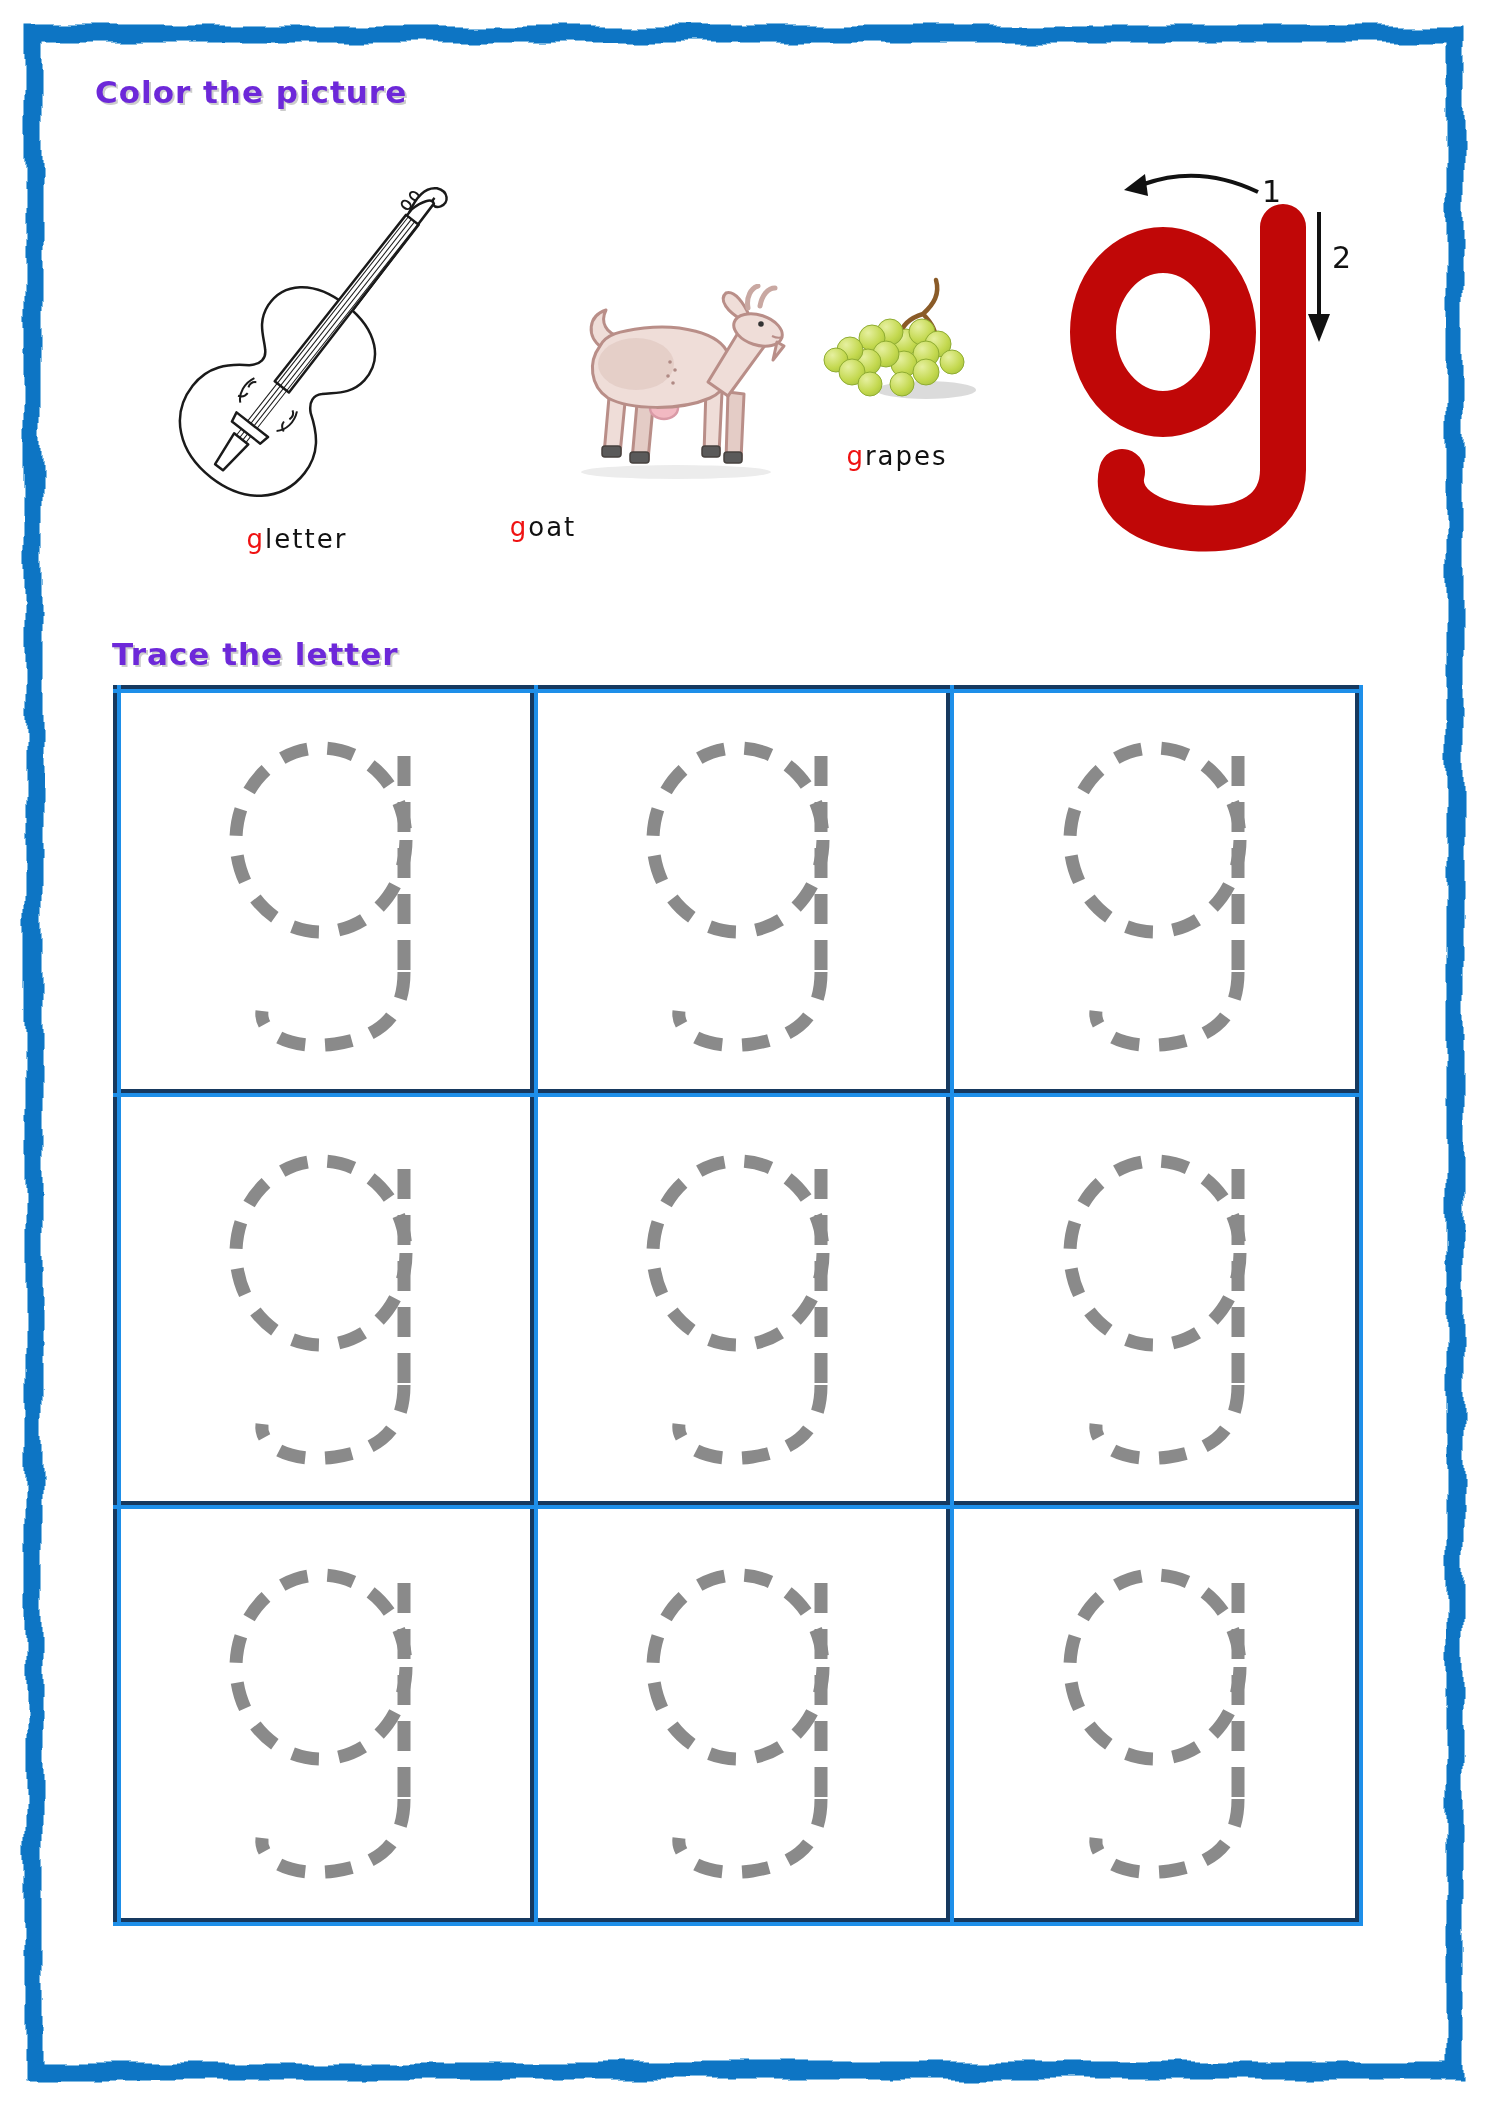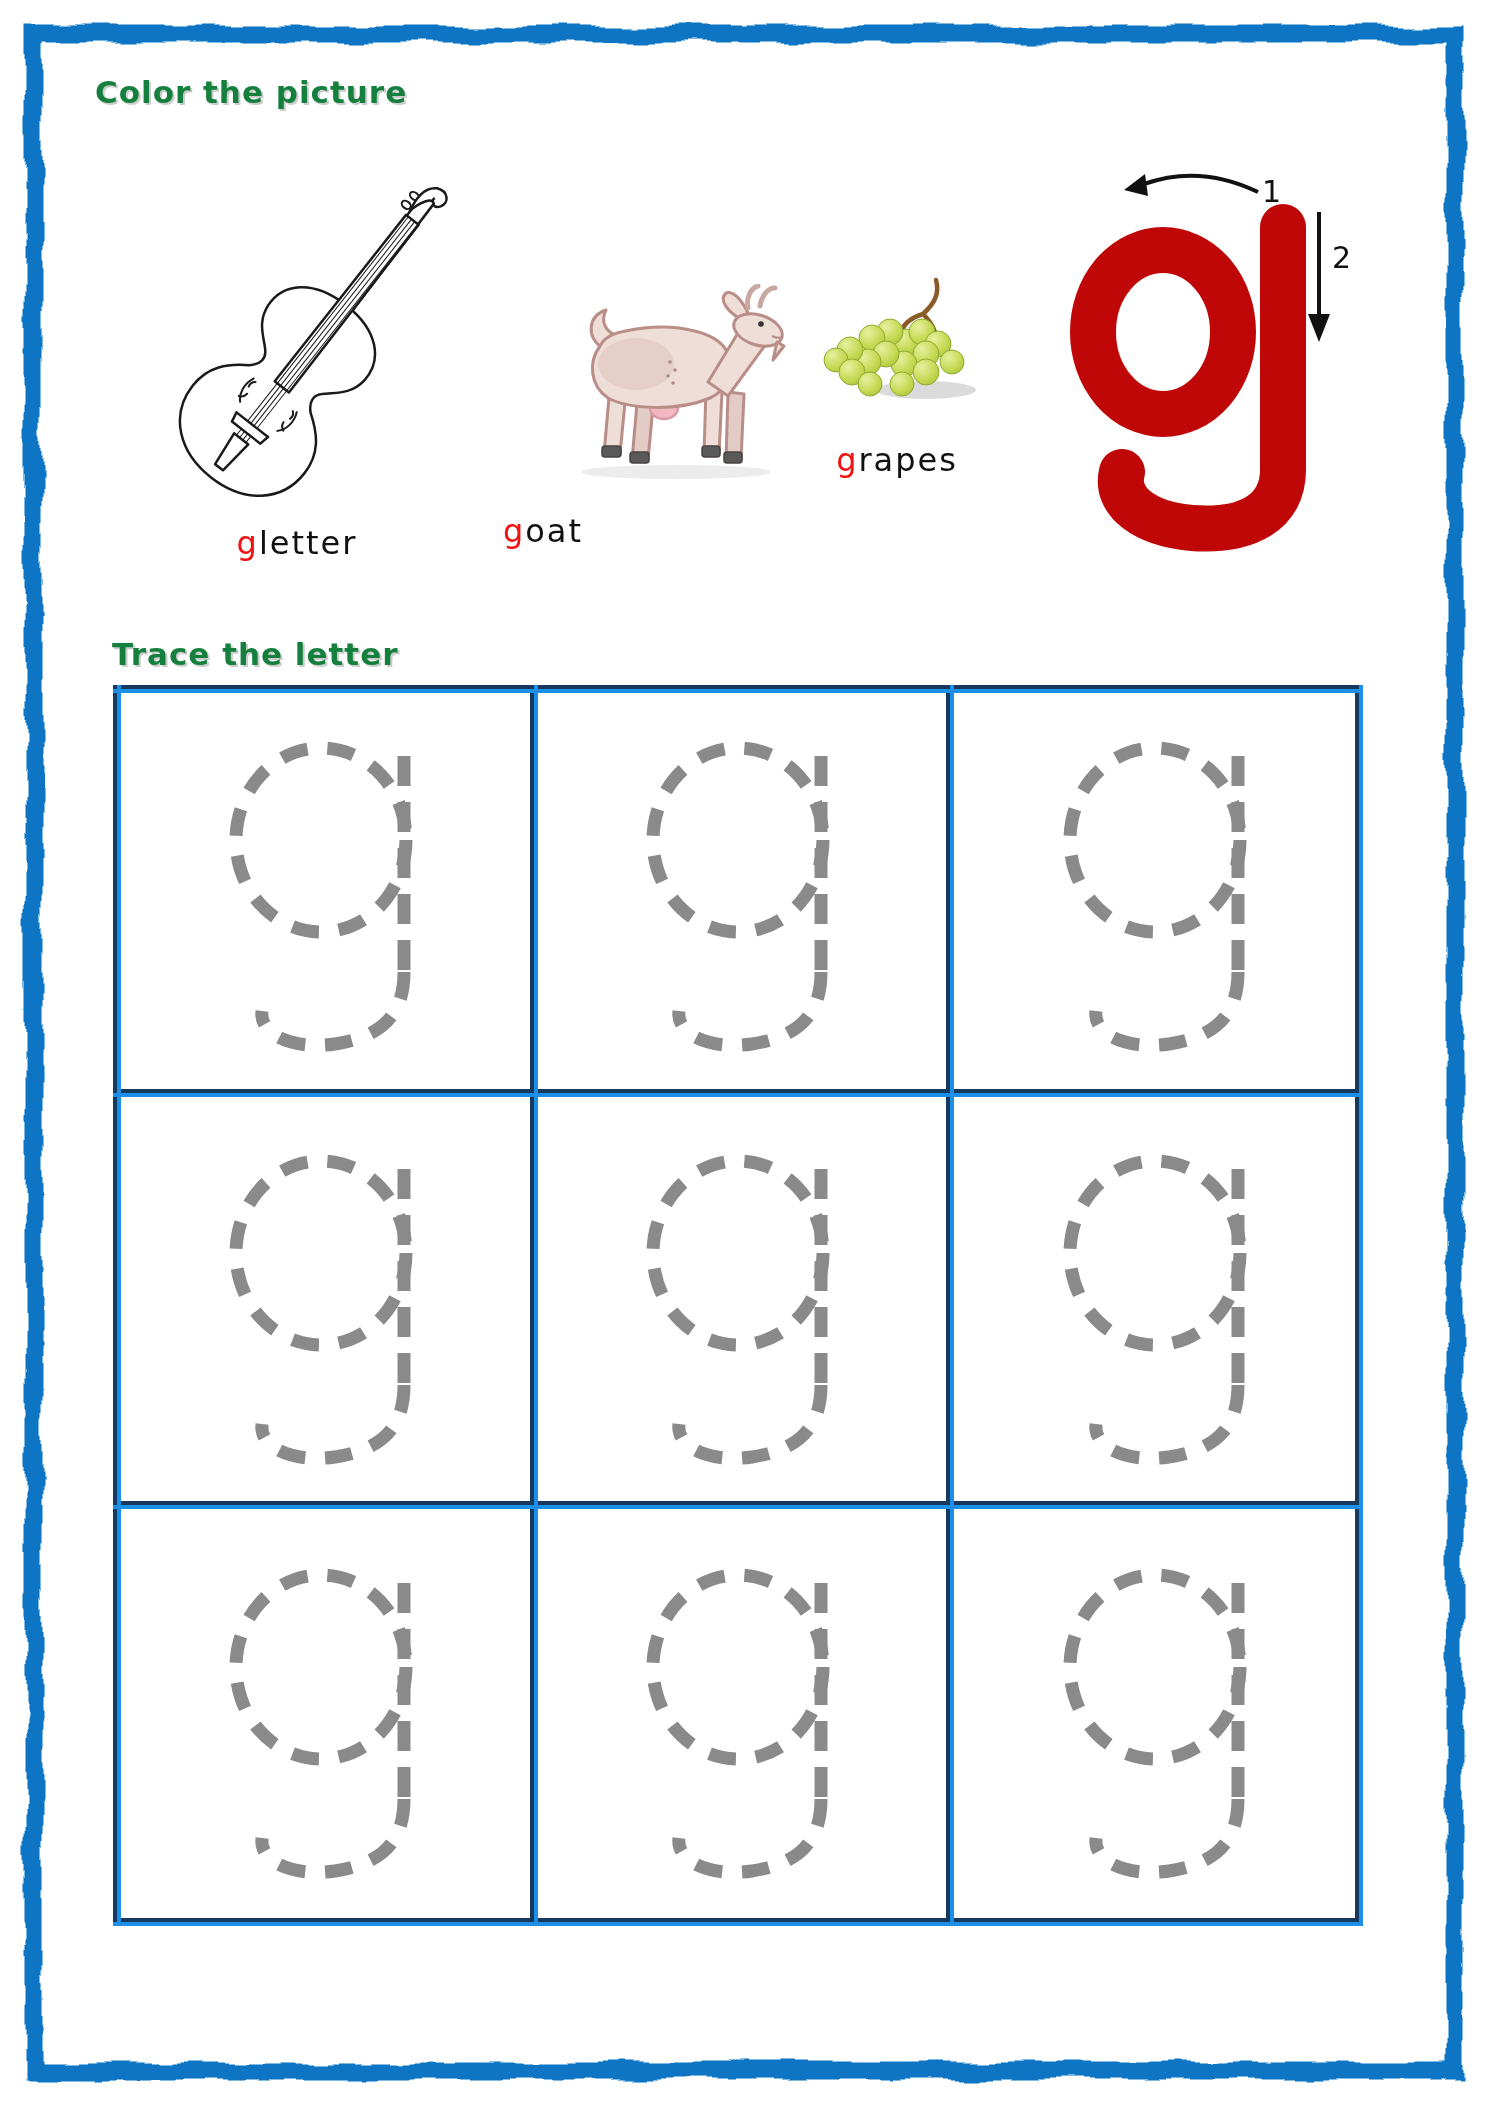--- a/index.html
+++ b/index.html
@@ -1,24 +1,24 @@
 <!DOCTYPE html>
 <html><head>
 <meta charset="utf-8">
 <style>
   html,body{margin:0;padding:0;background:#ffffff;}
   body{font-family:"DejaVu Sans","Liberation Sans",sans-serif;}
   .page{position:relative;width:1489px;height:2105px;background:#ffffff;overflow:hidden;}
   .border-svg{position:absolute;left:0;top:0;pointer-events:none;}
   .heading{position:absolute;font-weight:bold;font-size:31px;letter-spacing:1px;
-           color:#15803d;text-shadow:2px 2px 0 #cccccc;white-space:nowrap;}
+           color:#6d28d9;text-shadow:2px 2px 0 #cccccc;white-space:nowrap;}
   .h-color{left:95px;top:74px;}
   .h-trace{left:112px;top:636px;}
   .illus{position:absolute;}
-  .vocab-label{position:absolute;width:220px;text-align:center;font-size:32px;
+  .vocab-label{position:absolute;width:220px;text-align:center;font-size:26px;
                letter-spacing:2px;color:#111111;white-space:nowrap;}
   .vocab-label .first{color:#EF1212;}
   .lbl-guitar{left:187px;top:524px;}
   .lbl-goat{left:433px;top:512px;}
   .lbl-grapes{left:787px;top:441px;}
   .bigletter{position:absolute;left:1040px;top:150px;}
   .grid-wrap{position:absolute;left:113px;top:685px;width:1250px;height:1241px;}
   .grid-lines{position:absolute;left:0;top:0;}
   .cells{position:absolute;left:0;top:0;width:1250px;height:1241px;display:grid;
          grid-template-columns:repeat(3,1fr);grid-template-rows:repeat(3,1fr);}

